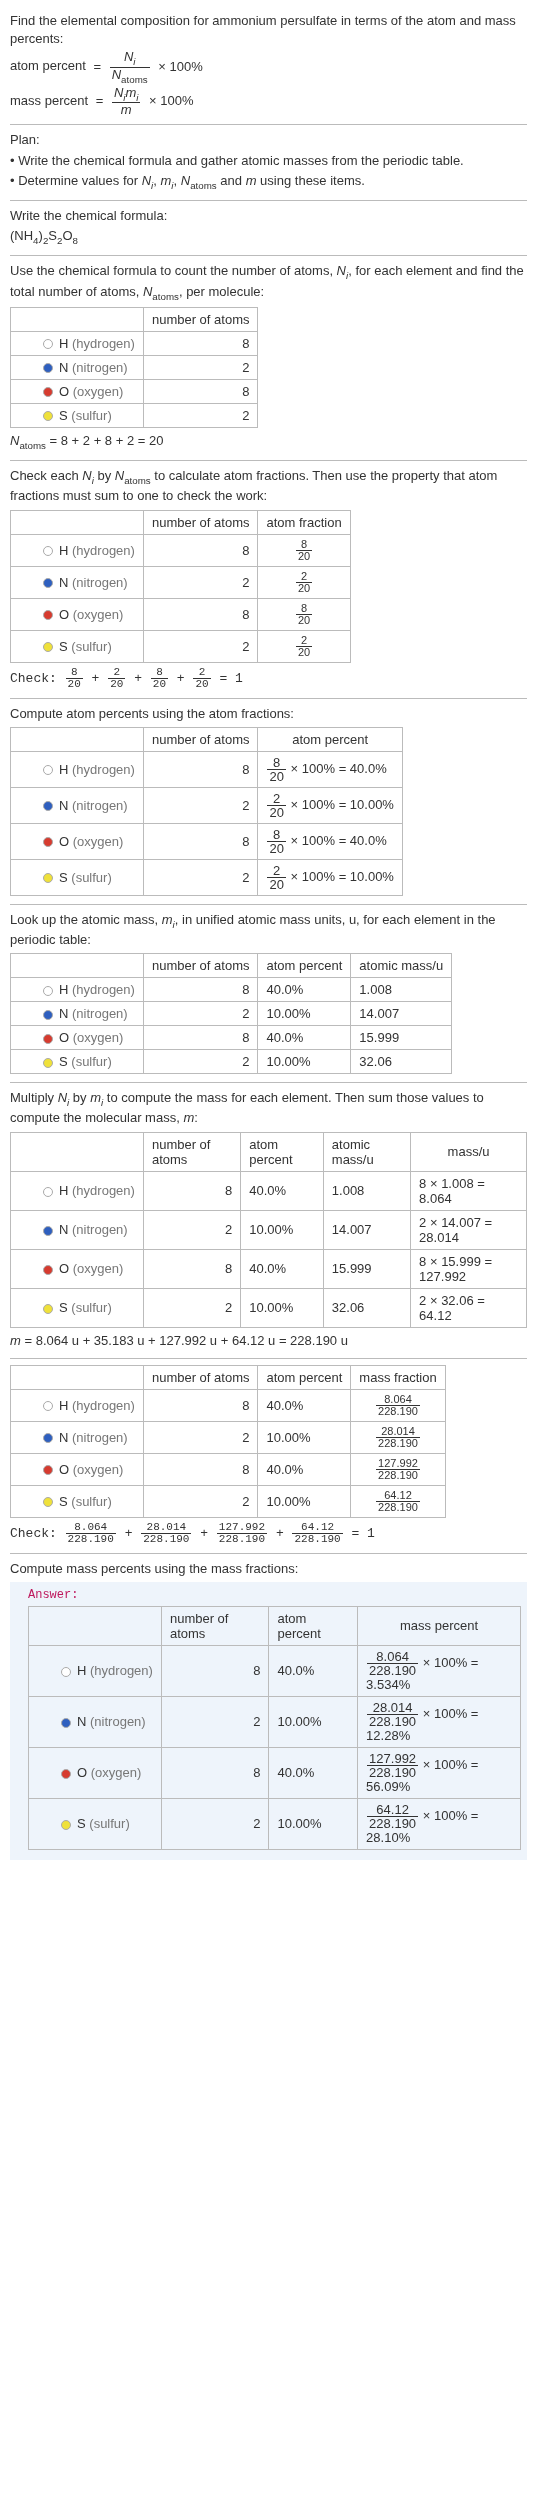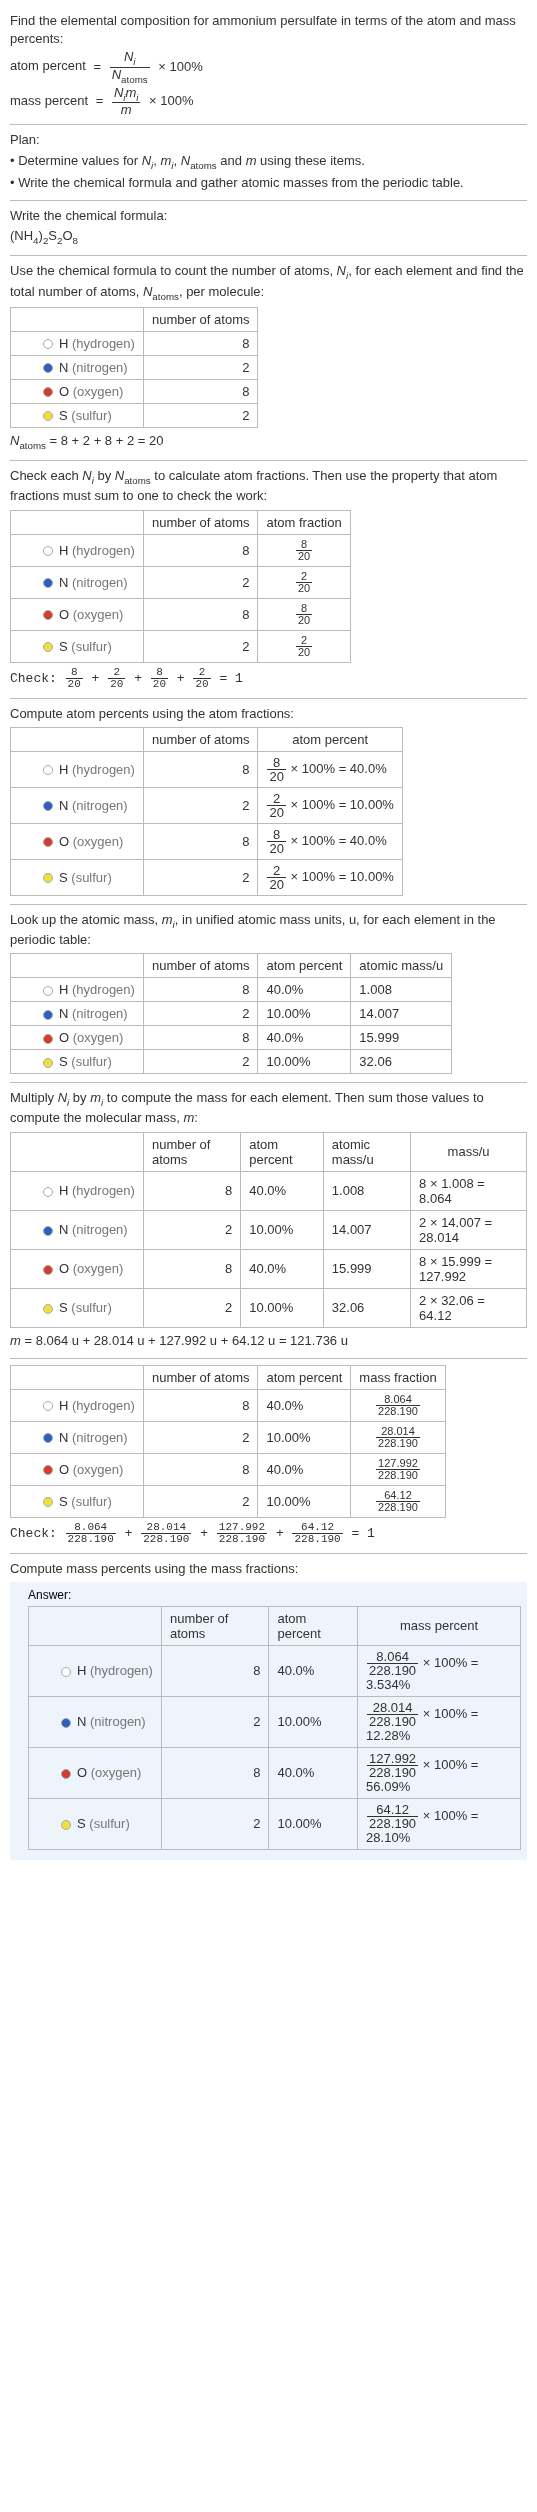--- a/index.html
+++ b/index.html
@@ -43,23 +43,24 @@
   }
   td.center, th.center {
     text-align: center;
   }
   .answer-block {
     background: #eef4fb;
     padding: 6px 6px 6px 18px;
     margin-top: 4px;
   }
   .answer-label {
-    color: #000000;
+    color: #be185d;
     font-size: 12px;
     margin-bottom: 4px;
+    font-family: Liberation Mono, monospace;
   }
   .dot {
     display: inline-block;
     width: 10px;
     height: 10px;
     border-radius: 50%;
     margin-right: 6px;
     vertical-align: middle;
     border: 1px solid #aaa;
     box-sizing: border-box;
@@ -117,24 +118,24 @@
         <span class="bot"><i>m</i></span>
       </span>
       <span style="margin-left:4px;">× 100%</span>
     </p>
   </div>
 </div>
 <hr>
 
 <div class="section">
   <p>Plan:</p>
+  <p>• Write the chemical formula and gather atomic masses from the periodic table.</p>
   <p>
     <span>• Determine values for </span><i>N</i><sub><i>i</i></sub><span>, </span><i>m</i><sub><i>i</i></sub><span>, </span><i>N</i><sub>atoms</sub><span> and </span><i>m</i><span> using these items.</span>
   </p>
-  <p>• Write the chemical formula and gather atomic masses from the periodic table.</p>
 </div>
 <hr>
 
 <div class="section">
   <p>Write the chemical formula:</p>
   <p>
     <span>(NH</span><sub>4</sub><span>)</span><sub>2</sub><span>S</span><sub>2</sub><span>O</span><sub>8</sub>
   </p>
 </div>
 <hr>
@@ -329,21 +330,21 @@
     <tr>
       <td class="elem-cell"><span class="dot" style="background: rgb(239, 225, 58);"></span><span>S</span> <span class="gray">(<span>sulfur</span>)</span></td>
       <td class="num">2</td>
           <td>10.00%</td>
           <td>32.06</td>
           <td>2 × 32.06 = 64.12</td>
     </tr>
   </tbody>
     </table>
   <p>
-    <i>m</i><span> = 8.064 u + 28.014 u + 127.992 u + 64.12 u = 121.736 u</span>
+    <i>m</i><span> = 8.064 u + 35.183 u + 127.992 u + 64.12 u = 228.190 u</span>
   </p>
 </div>
 <hr>
 
 <div class="section">
   <table>
     <tbody>
         <tr>
           <th></th>
           <th>number of atoms</th>

